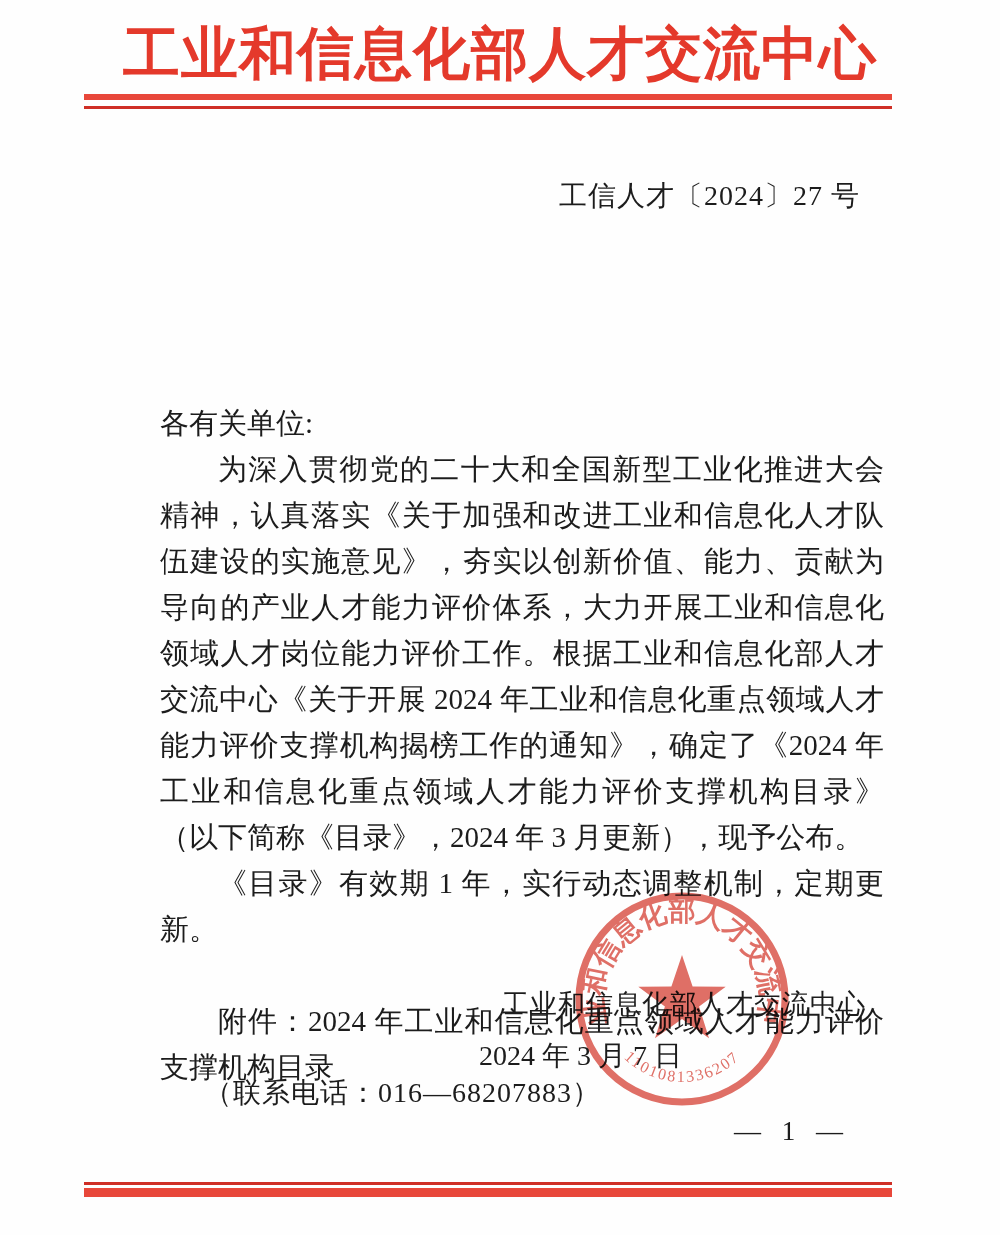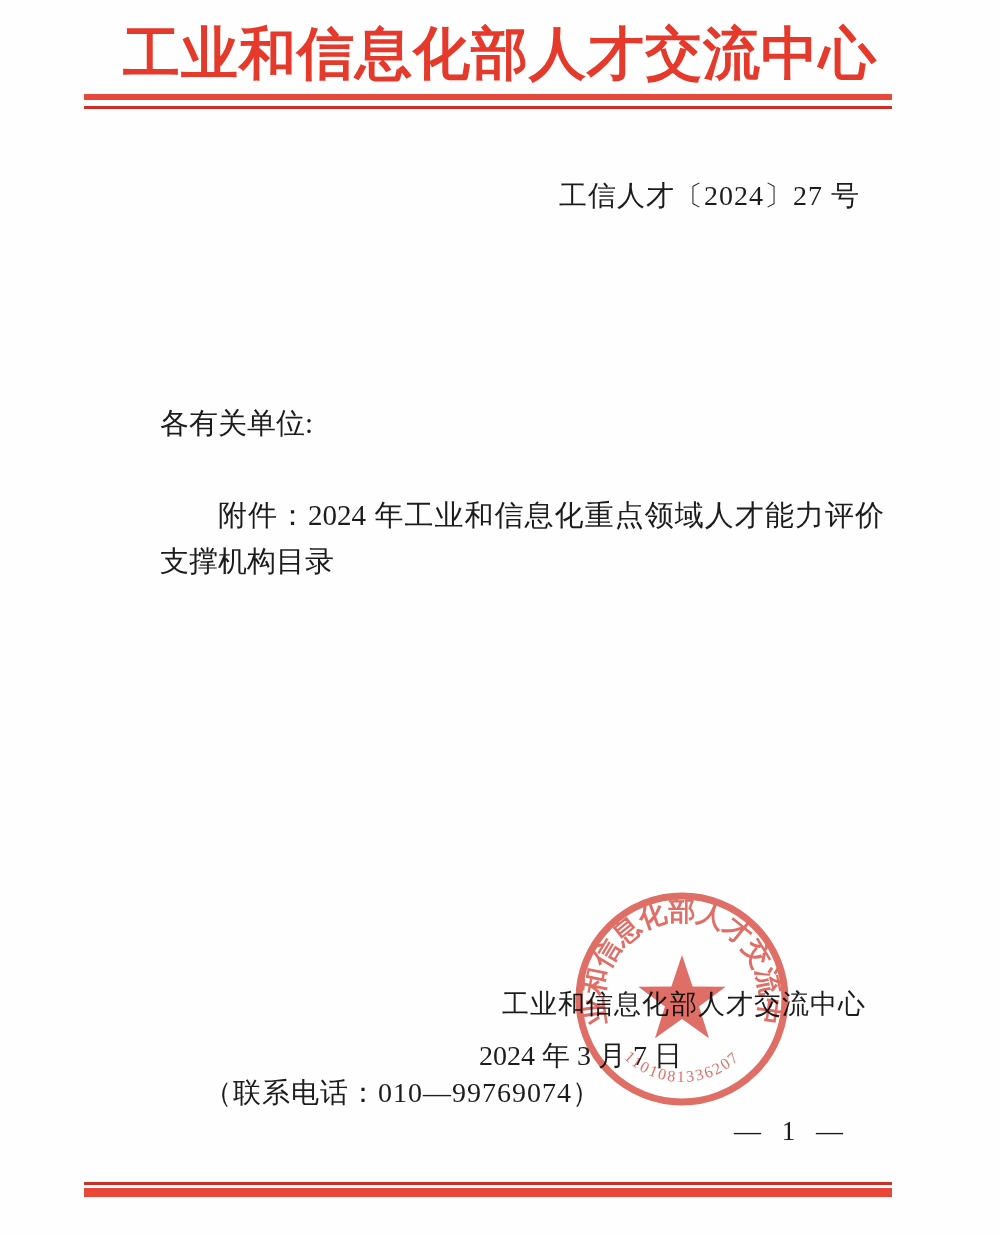--- a/index.html
+++ b/index.html
@@ -86,27 +86,29 @@
 
   <div class="org-name">工业和信息化部人才交流中心</div>
   <div class="rule rule-top-thick"></div>
   <div class="rule rule-top-thin"></div>
 
   <div class="doc-number">工信人才〔2024〕27 号</div>
 
 
   <div class="body-text">
     <p>各有关单位:</p>
+    <p class="indent">为深入贯彻党的二十大和全国新型工业化推进大会精神，认真落实《关于加强和改进工业和信息化人才队伍建设的实施意见》，夯实以创新价值、能力、贡献为导向的产业人才能力评价体系，大力开展工业和信息化领域人才岗位能力评价工作。根据工业和信息化部人才交流中心《关于开展 2024 年工业和信息化重点领域人才能力评价支撑机构揭榜工作的通知》，确定了《2024 年工业和信息化重点领域人才能力评价支撑机构目录》（以下简称《目录》，2024 年 3 月更新），现予公布。</p>
+    <p class="indent">《目录》有效期 1 年，实行动态调整机制，定期更新。</p>
     <p class="attachment">附件：2024 年工业和信息化重点领域人才能力评价支撑机构目录</p>
   </div>
 
   <div class="sign-name">工业和信息化部人才交流中心</div>
   <div class="sign-date">2024 年 3 月 7 日</div>
 
-  <div class="contact-line">（联系电话：010—99769074）</div>
+  <div class="contact-line">（联系电话：016—68207883）</div>
   <div class="page-number">— 1 —</div>
 
   <svg class="seal" viewBox="0 0 230 230" xmlns="http://www.w3.org/2000/svg">
     <circle cx="115" cy="115" r="103" fill="none" stroke="#d94f44" stroke-width="7"></circle>
     <polygon fill="#d94f44" points="115,71 125.6,102.4 158.7,102.8 132.1,122.6 142,154.2 115,135 88,154.2 97.9,122.6 71.3,102.8 104.4,102.4"></polygon>
     <defs>
       <path id="seal-top-arc" d="M 43.4 148.4 A 79 79 0 1 1 186.6 148.4" fill="none"></path>
       <path id="seal-bottom-arc" d="M 47 162.6 A 83 83 0 0 0 183 162.6" fill="none"></path>
     </defs>
     <text class="ring-text">

